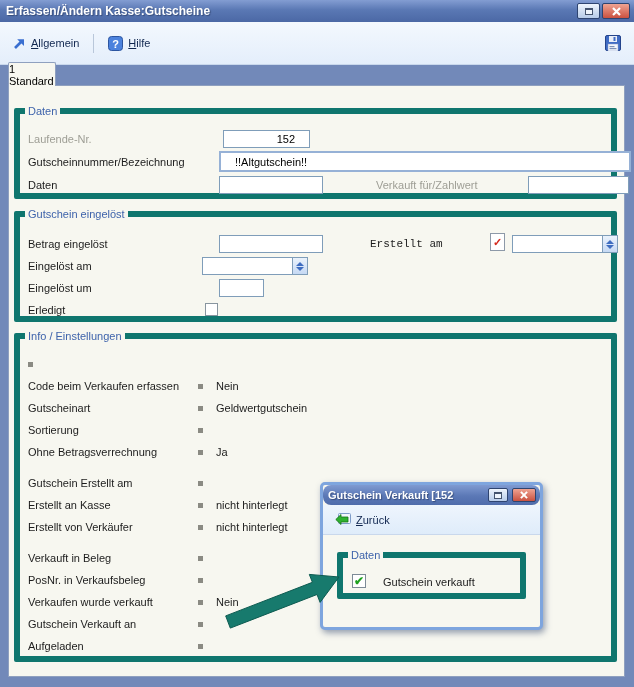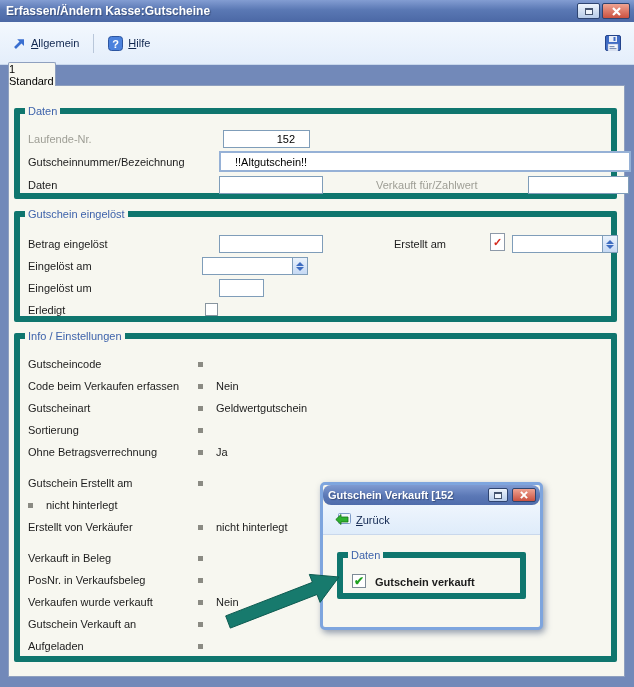--- a/index.html
+++ b/index.html
@@ -100,21 +100,21 @@
   }
   .popup-toolbar {
     height:30px; background:linear-gradient(#eef5fd,#dfecfa);
     border-bottom:1px solid #c9d8ec;
     display:flex; align-items:center; padding:0 9px; gap:6px; color:#10264f;
   }
   .popup fieldset.group { left:14px; top:64px; width:189px; height:50px; }
   .chk-on { position:absolute; left:9px; top:13px; width:14px; height:14px;
     background:#fff; border:1px solid #7d8b96; display:flex; align-items:center; justify-content:center;
     color:#1fa11f; font-weight:bold; font-size:12px; line-height:1; }
-  .chk-lbl { position:absolute; left:32px; top:15px; white-space:nowrap;font-weight:bold; }
+  .chk-lbl { position:absolute; left:40px; top:15px; white-space:nowrap; }
   
   .annot-arrow { position:absolute; left:213px; top:563px; z-index:9; pointer-events:none; }
 </style>
 </head>
 <body>
 
 <div class="window">
 
   <div class="titlebar">
     <span>Erfassen/Ändern Kasse:Gutscheine</span>
@@ -172,21 +172,21 @@
       <span class="lbl" style="left:8px; top:62px;">Daten</span>
       <input class="tbx" style="left: 182px; top: 59px; width: 104px;" value="">
       <span class="lbl lbl-dis" style="left:356px; top:62px;">Verkauft für/Zahlwert</span>
       <input class="tbx" style="left: 491px; top: 59px; width: 101px;" value="">
     </fieldset>
 
     <fieldset class="group" style="left:5px; top:122px; width:603px; height:114px;">
       <legend>Gutschein eingelöst</legend>
       <span class="lbl" style="left:8px; top:18px;">Betrag eingelöst</span>
       <input class="tbx" style="left: 182px; top: 15px; width: 104px;">
-      <span class="lbl" style="left:374px; top:18px;">Erstellt am</span>
+      <span class="lbl" style="left:350px; top:18px;font-family:Liberation Mono, monospace;">Erstellt am</span>
       <div class="doc-icon" style="left:470px; top:13px;">✓</div>
       <div class="spinwrap" style="left:492px; top:15px; width:106px;">
         <input class="tbx2" style="min-width: 0px; font: 11px &quot;Liberation Sans&quot;, sans-serif; padding: 0px 2px;">
         <div class="spinbtn">
             <div class="tri-up"></div>
             <div class="tri-dn"></div>
           </div>
       </div>
       <span class="lbl" style="left:8px; top:40px;">Eingelöst am</span>
       <div class="spinwrap" style="left:182px; top:37px; width:106px;">
@@ -199,21 +199,20 @@
       <span class="lbl" style="left:8px; top:62px;">Eingelöst um</span>
       <input class="tbx" style="left: 182px; top: 59px; width: 45px;">
       <span class="lbl" style="left:8px; top:84px;">Erledigt</span>
       <div class="chk" style="left:185px; top:83px;"></div>
     </fieldset>
 
     <fieldset class="group" style="left:5px; top:244px; width:603px; height:332px;">
       <legend>Info / Einstellungen</legend>
       <div class="info-rows">
           <div class="info-row">
-            <span class="info-label">Gutscheincode</span>
             <span class="bullet"></span>
             <span class="info-value"></span>
           </div>
           <div class="info-row">
             <span class="info-label">Code beim Verkaufen erfassen</span>
             <span class="bullet"></span>
             <span class="info-value">Nein</span>
           </div>
           <div class="info-row">
             <span class="info-label">Gutscheinart</span>
@@ -229,20 +228,21 @@
             <span class="info-label">Ohne Betragsverrechnung</span>
             <span class="bullet"></span>
             <span class="info-value">Ja</span>
           </div>
           <div class="info-row gap">
             <span class="info-label">Gutschein Erstellt am</span>
             <span class="bullet"></span>
             <span class="info-value"></span>
           </div>
           <div class="info-row">
+            <span class="info-label">Erstellt an Kasse</span>
             <span class="bullet"></span>
             <span class="info-value">nicht hinterlegt</span>
           </div>
           <div class="info-row">
             <span class="info-label">Erstellt von Verkäufer</span>
             <span class="bullet"></span>
             <span class="info-value">nicht hinterlegt</span>
           </div>
           <div class="info-row gap">
             <span class="info-label">Verkauft in Beleg</span>

